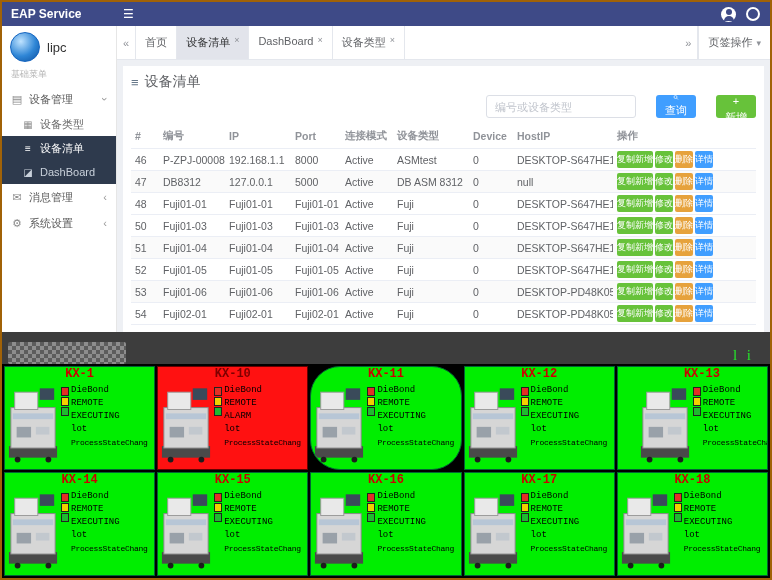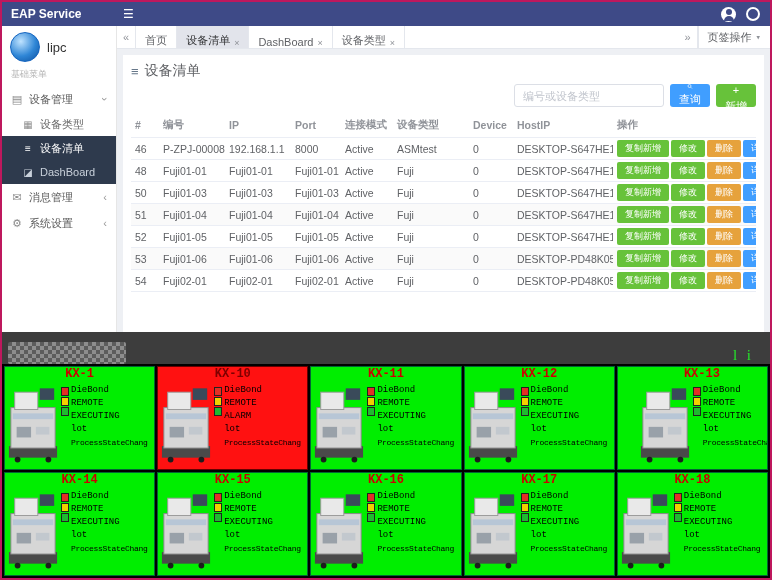--- a/index.html
+++ b/index.html
@@ -2,21 +2,21 @@
 <html><head>
 <meta charset="utf-8">
 <style>
   * { box-sizing: border-box; }
   body {
     margin: 0; width: 772px; height: 580px; overflow: hidden;
     font-family: "Liberation Sans", "DejaVu Sans", sans-serif;
     background: #000;
   }
   .window {
-    width: 772px; height: 580px; border: 2px solid #be185d;
+    width: 772px; height: 580px; border: 2px solid #a16207;
     display: flex; flex-direction: column; background: #fff;
   }
 
   
   .topbar {
     flex: 0 0 24px; background: #3e4a87; color: #fff;
     display: flex; align-items: center;
   }
   .brand { width: 113px; font-weight: bold; font-size: 12px; padding-left: 9px; }
   .tb-burger { font-size: 12px; padding: 0 8px; cursor: pointer; }
@@ -45,42 +45,42 @@
   .sub-item.dark { background: #2e3a4d; color: #c9d1db; }
   .sub-item.dark .mi-icon { color: #c9d1db; }
   .sub-item.active { background: #2e3a4d; color: #fff; }
   .sub-item.active .mi-icon { color: #fff; }
 
   
   .content { flex: 1; display: flex; flex-direction: column; background: #eef0f4; min-width: 0; }
   .tabbar { flex: 0 0 23px; background: #fff; border-bottom: 1px solid #e4e7ed;
     display: flex; align-items: stretch; font-size: 11px; color: #606266; }
   .tab-arrow { display: flex; align-items: center; padding: 0 6px; color: #909399; cursor: pointer; border-right: 1px solid #e4e7ed; }
-  .tab { display: flex; align-items: flex-end; gap: 4px; padding: 0 9px; border-right: 1px solid #e4e7ed; cursor: pointer; white-space: nowrap; }
+  .tab { display: flex; align-items: flex-start; gap: 4px; padding: 9px 9px; border-right: 1px solid #e4e7ed; cursor: pointer; white-space: nowrap; }
   .tab.active { background: #e2e4eb; color: #303133; }
   .tab-close { font-size: 9px; color: #909399; cursor: pointer; }
   .tab-spacer { flex: 1; }
-  .tab-actions { display: flex; align-items: center; gap: 4px; padding: 0 9px; border-left: 1px solid #e4e7ed; cursor: pointer; font-family: Liberation Mono, monospace; }
+  .tab-actions { display: flex; align-items: center; gap: 4px; padding: 0 9px; border-left: 1px solid #e4e7ed; cursor: pointer; }
   .caret { font-size: 9px; color: #909399; }
 
   .panel { flex: 1; background: #fff; margin: 6px 6px 0; padding: 4px 8px 0; overflow: hidden; }
   .page-title { display: flex; align-items: center; gap: 6px; font-size: 14px; color: #606266; margin: 3px 0 4px; }
   .pt-icon { color: #67788a; font-size: 13px; }
-  .toolbar { display: flex; justify-content: flex-end; align-items: center; gap: 6px; margin-bottom: 6px; }
+  .toolbar { display: flex; justify-content: flex-end; align-items: center; gap: 20px; margin-bottom: 6px; }
   .search-input { width: 150px; height: 23px; border: 1px solid #dcdfe6; border-radius: 3px; font-size: 11px; padding: 0 8px; color: #606266; outline: none; }
   .search-input::placeholder { color: #c0c4cc; }
   .btn { height: 23px; border: none; border-radius: 3px; color: #fff; font-size: 11px; padding: 0 9px; display: inline-flex; align-items: center; gap: 3px; cursor: pointer; flex-direction: column; }
   .btn-primary { background: #409EFF; }
   .btn-success { background: #67C23A; }
 
   table { width: 100%; border-collapse: collapse; font-size: 10.5px; table-layout: fixed; }
   th { color: #909399; font-weight: bold; text-align: left; padding: 5px 4px; border-bottom: 1px solid #ebeef5; white-space: nowrap; }
   td { color: #606266; padding: 2px 4px; border-bottom: 1px solid #ebeef5; height: 18px; white-space: nowrap; overflow: hidden; }
   tr.stripe td { background: #fafafa; }
-  .abtn { font-size: 9px; color: #fff; border: none; border-radius: 2px; padding: 2px 8px; margin-right: 2px; cursor: pointer; white-space: nowrap; }
+  .abtn { font-size: 9px; color: #fff; border: none; border-radius: 2px; padding: 2px 0; margin-right: 2px; cursor: pointer; white-space: nowrap; }
   .abtn-0 { background: #67C23A; }
   .abtn-1 { background: #67C23A; }
   .abtn-2 { background: #E6A23C; }
   .abtn-3 { background: #409EFF; }
 
   
   .monitor { flex: 0 0 246px; background: #000; display: flex; flex-direction: column; }
   .mtitlebar { flex: 0 0 32px; background: #3d3d3d; display: flex; align-items: flex-end; padding: 0 6px; }
   .censored { width: 118px; height: 22px; border-radius: 2px; background: #777;
     background-image: repeating-conic-gradient(#8d8d8d 0% 25%, #5c5c5c 0% 50%);
@@ -230,20 +230,31 @@
     <td>P-ZPJ-000080</td>
     <td>192.168.1.1</td>
     <td>8000</td>
     <td>Active</td>
     <td>ASMtest</td>
     <td>0</td>
     <td>DESKTOP-S647HE1</td>
     <td><button class="abtn abtn-0">复制新增</button><button class="abtn abtn-1">修改</button><button class="abtn abtn-2">删除</button><button class="abtn abtn-3">详情</button></td>
   </tr>
 
+  <tr class="trow stripe">
+    <td>47</td>
+    <td>DB8312</td>
+    <td>127.0.0.1</td>
+    <td>5000</td>
+    <td>Active</td>
+    <td>DB ASM 8312</td>
+    <td>0</td>
+    <td>null</td>
+    <td><button class="abtn abtn-0">复制新增</button><button class="abtn abtn-1">修改</button><button class="abtn abtn-2">删除</button><button class="abtn abtn-3">详情</button></td>
+  </tr>
 
   <tr class="trow">
     <td>48</td>
     <td>Fuji01-01</td>
     <td>Fuji01-01</td>
     <td>Fuji01-01</td>
     <td>Active</td>
     <td>Fuji</td>
     <td>0</td>
     <td>DESKTOP-S647HE1</td>
@@ -374,21 +385,21 @@
       <div class="elines">
         <div>DieBond</div>
         <div>REMOTE</div>
         <div>ALARM</div>
         <div>lot</div>
         <div class="l4">ProcessStateChang</div>
       </div>
     </div>
   </div>
 
-  <div class="ecard" style="background: rgb(0, 238, 0);">
+  <div class="ecard" style="background: rgb(0, 238, 0); border-radius: 30px;">
     <div class="etitle">KX-11</div>
     <div class="ebody">
       <svg class="machine" viewBox="0 0 54 84">
         <rect x="2" y="66" width="50" height="12" fill="#4a4a4a"></rect>
         <rect x="4" y="26" width="46" height="42" fill="#d6d6d6" stroke="#8a8a8a" stroke-width="1"></rect>
         <rect x="8" y="10" width="24" height="18" fill="#e9e9e9" stroke="#9a9a9a" stroke-width="1"></rect>
         <rect x="34" y="6" width="15" height="12" fill="#3a4a5a"></rect>
         <rect x="6" y="32" width="42" height="6" fill="#b7c6d6"></rect>
         <rect x="10" y="46" width="15" height="11" fill="#99a1a9"></rect>
         <rect x="30" y="46" width="14" height="8" fill="#c2c8ce"></rect>

